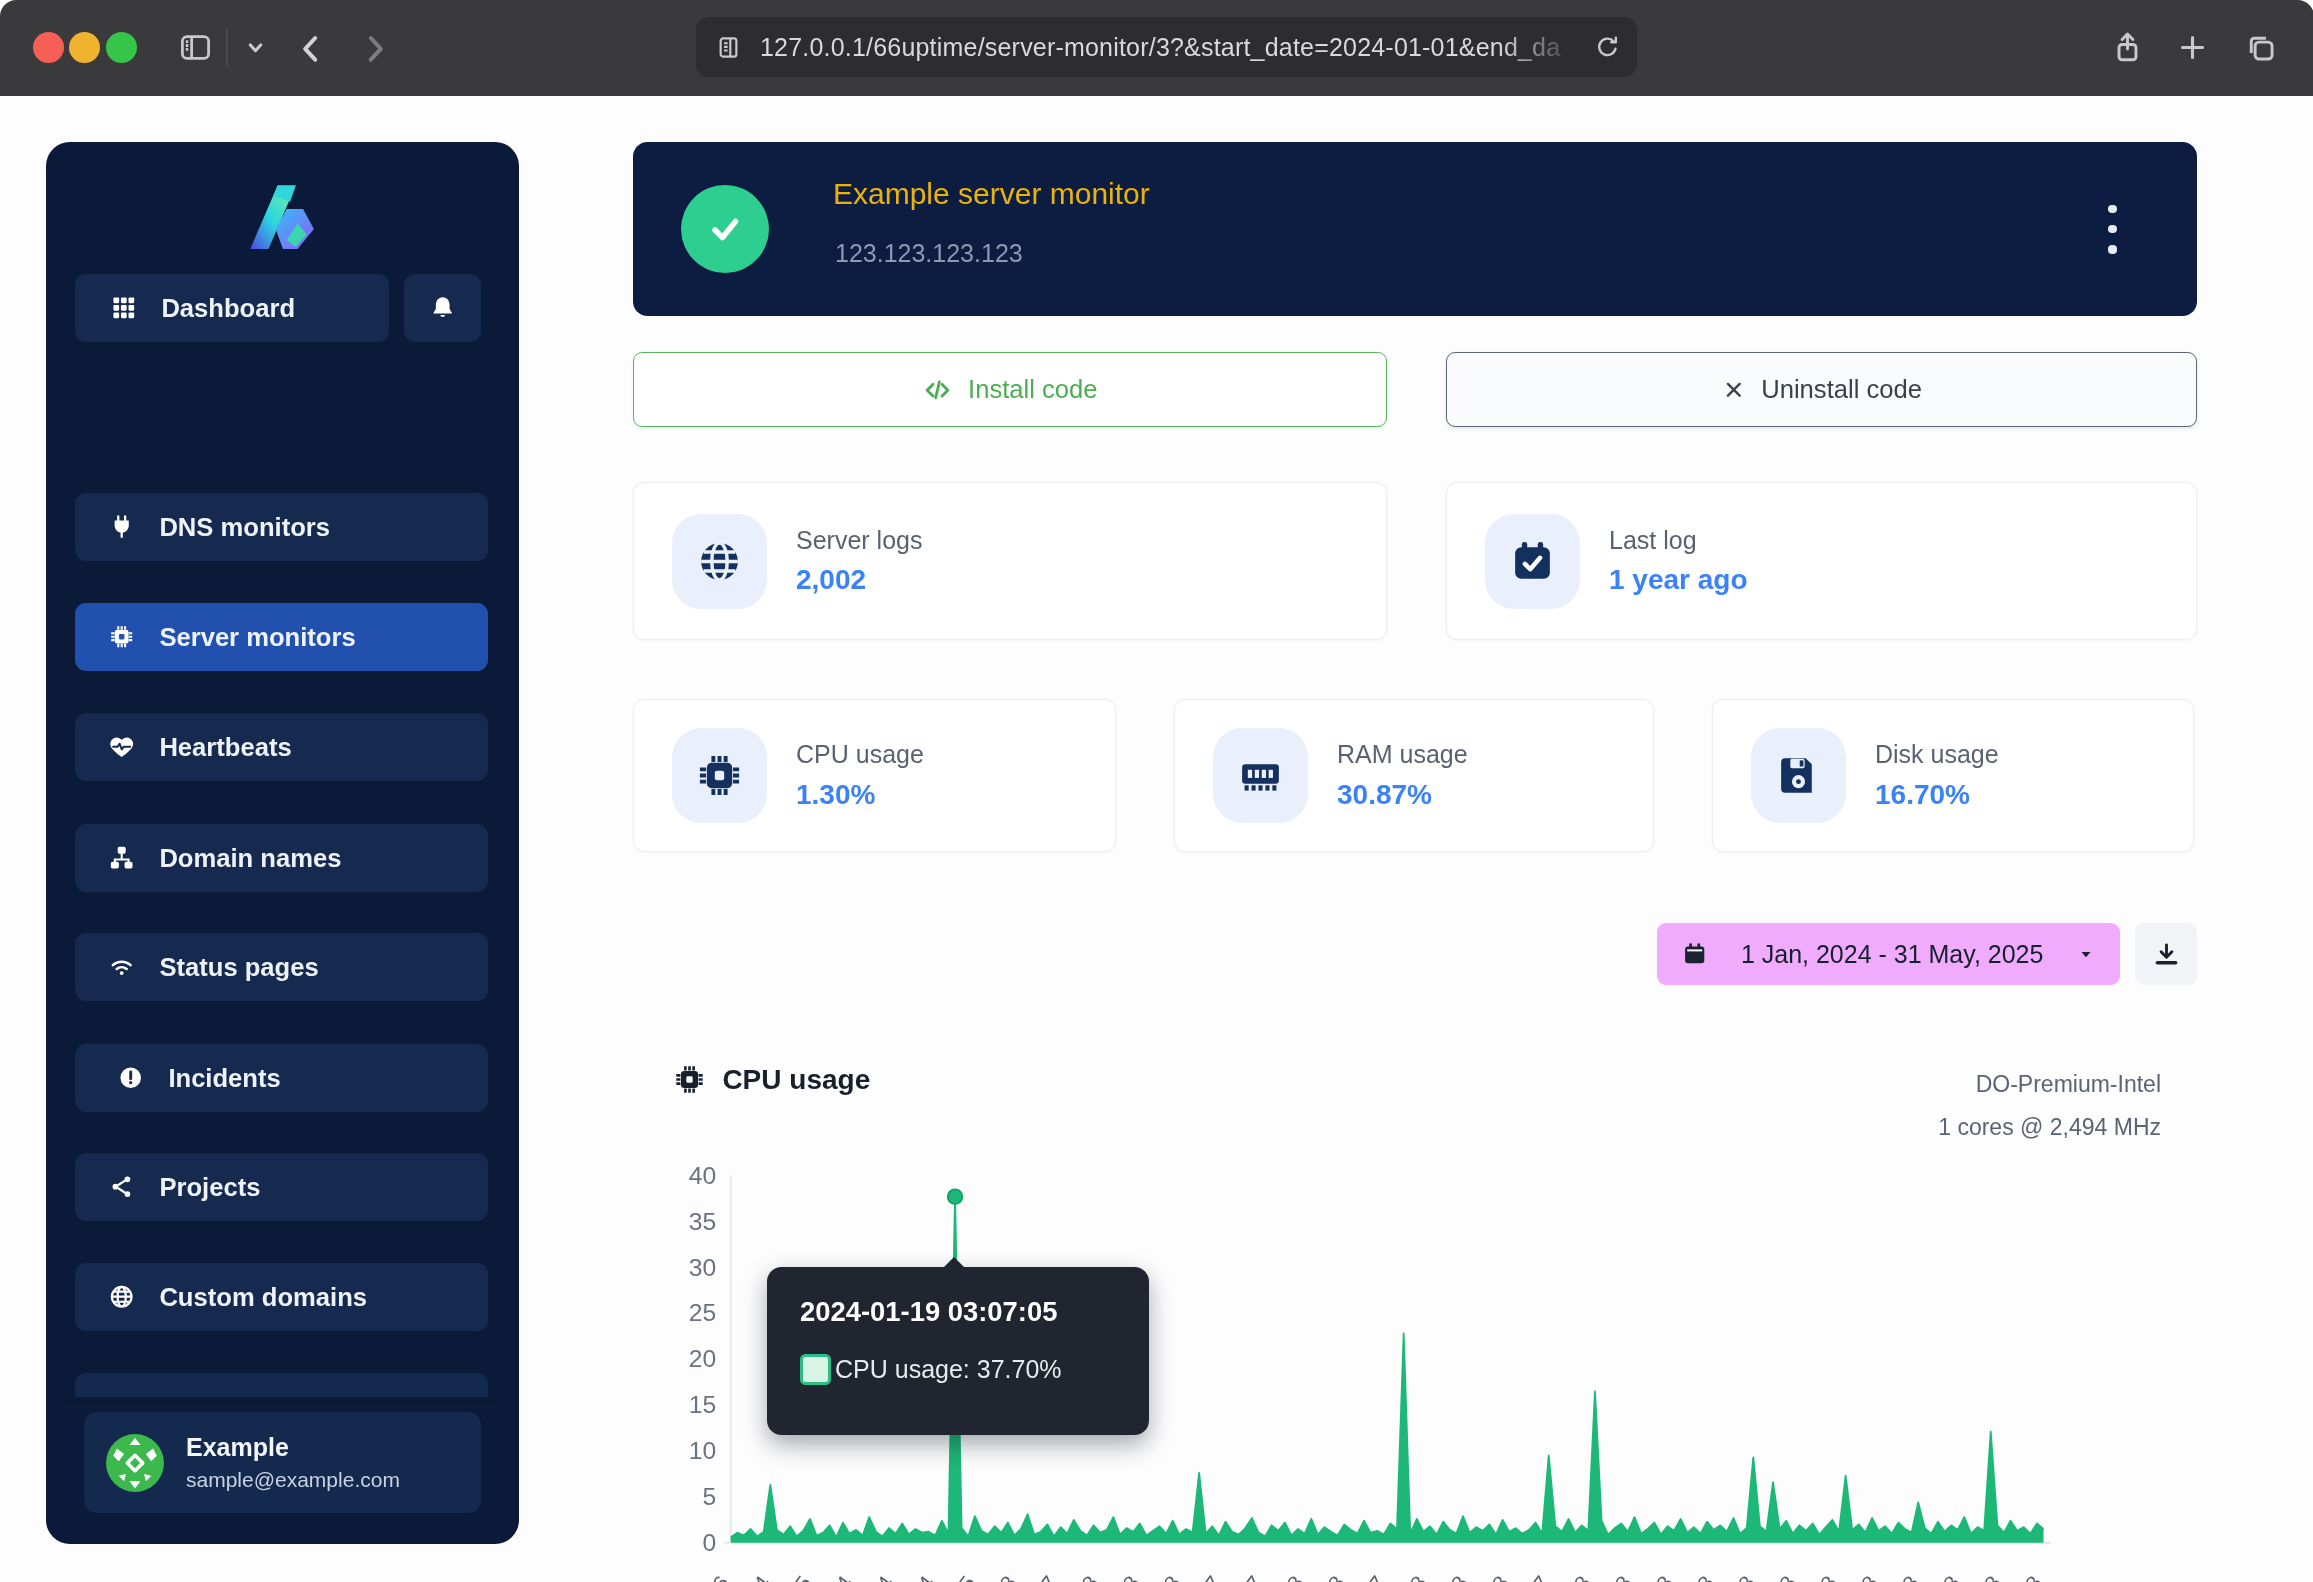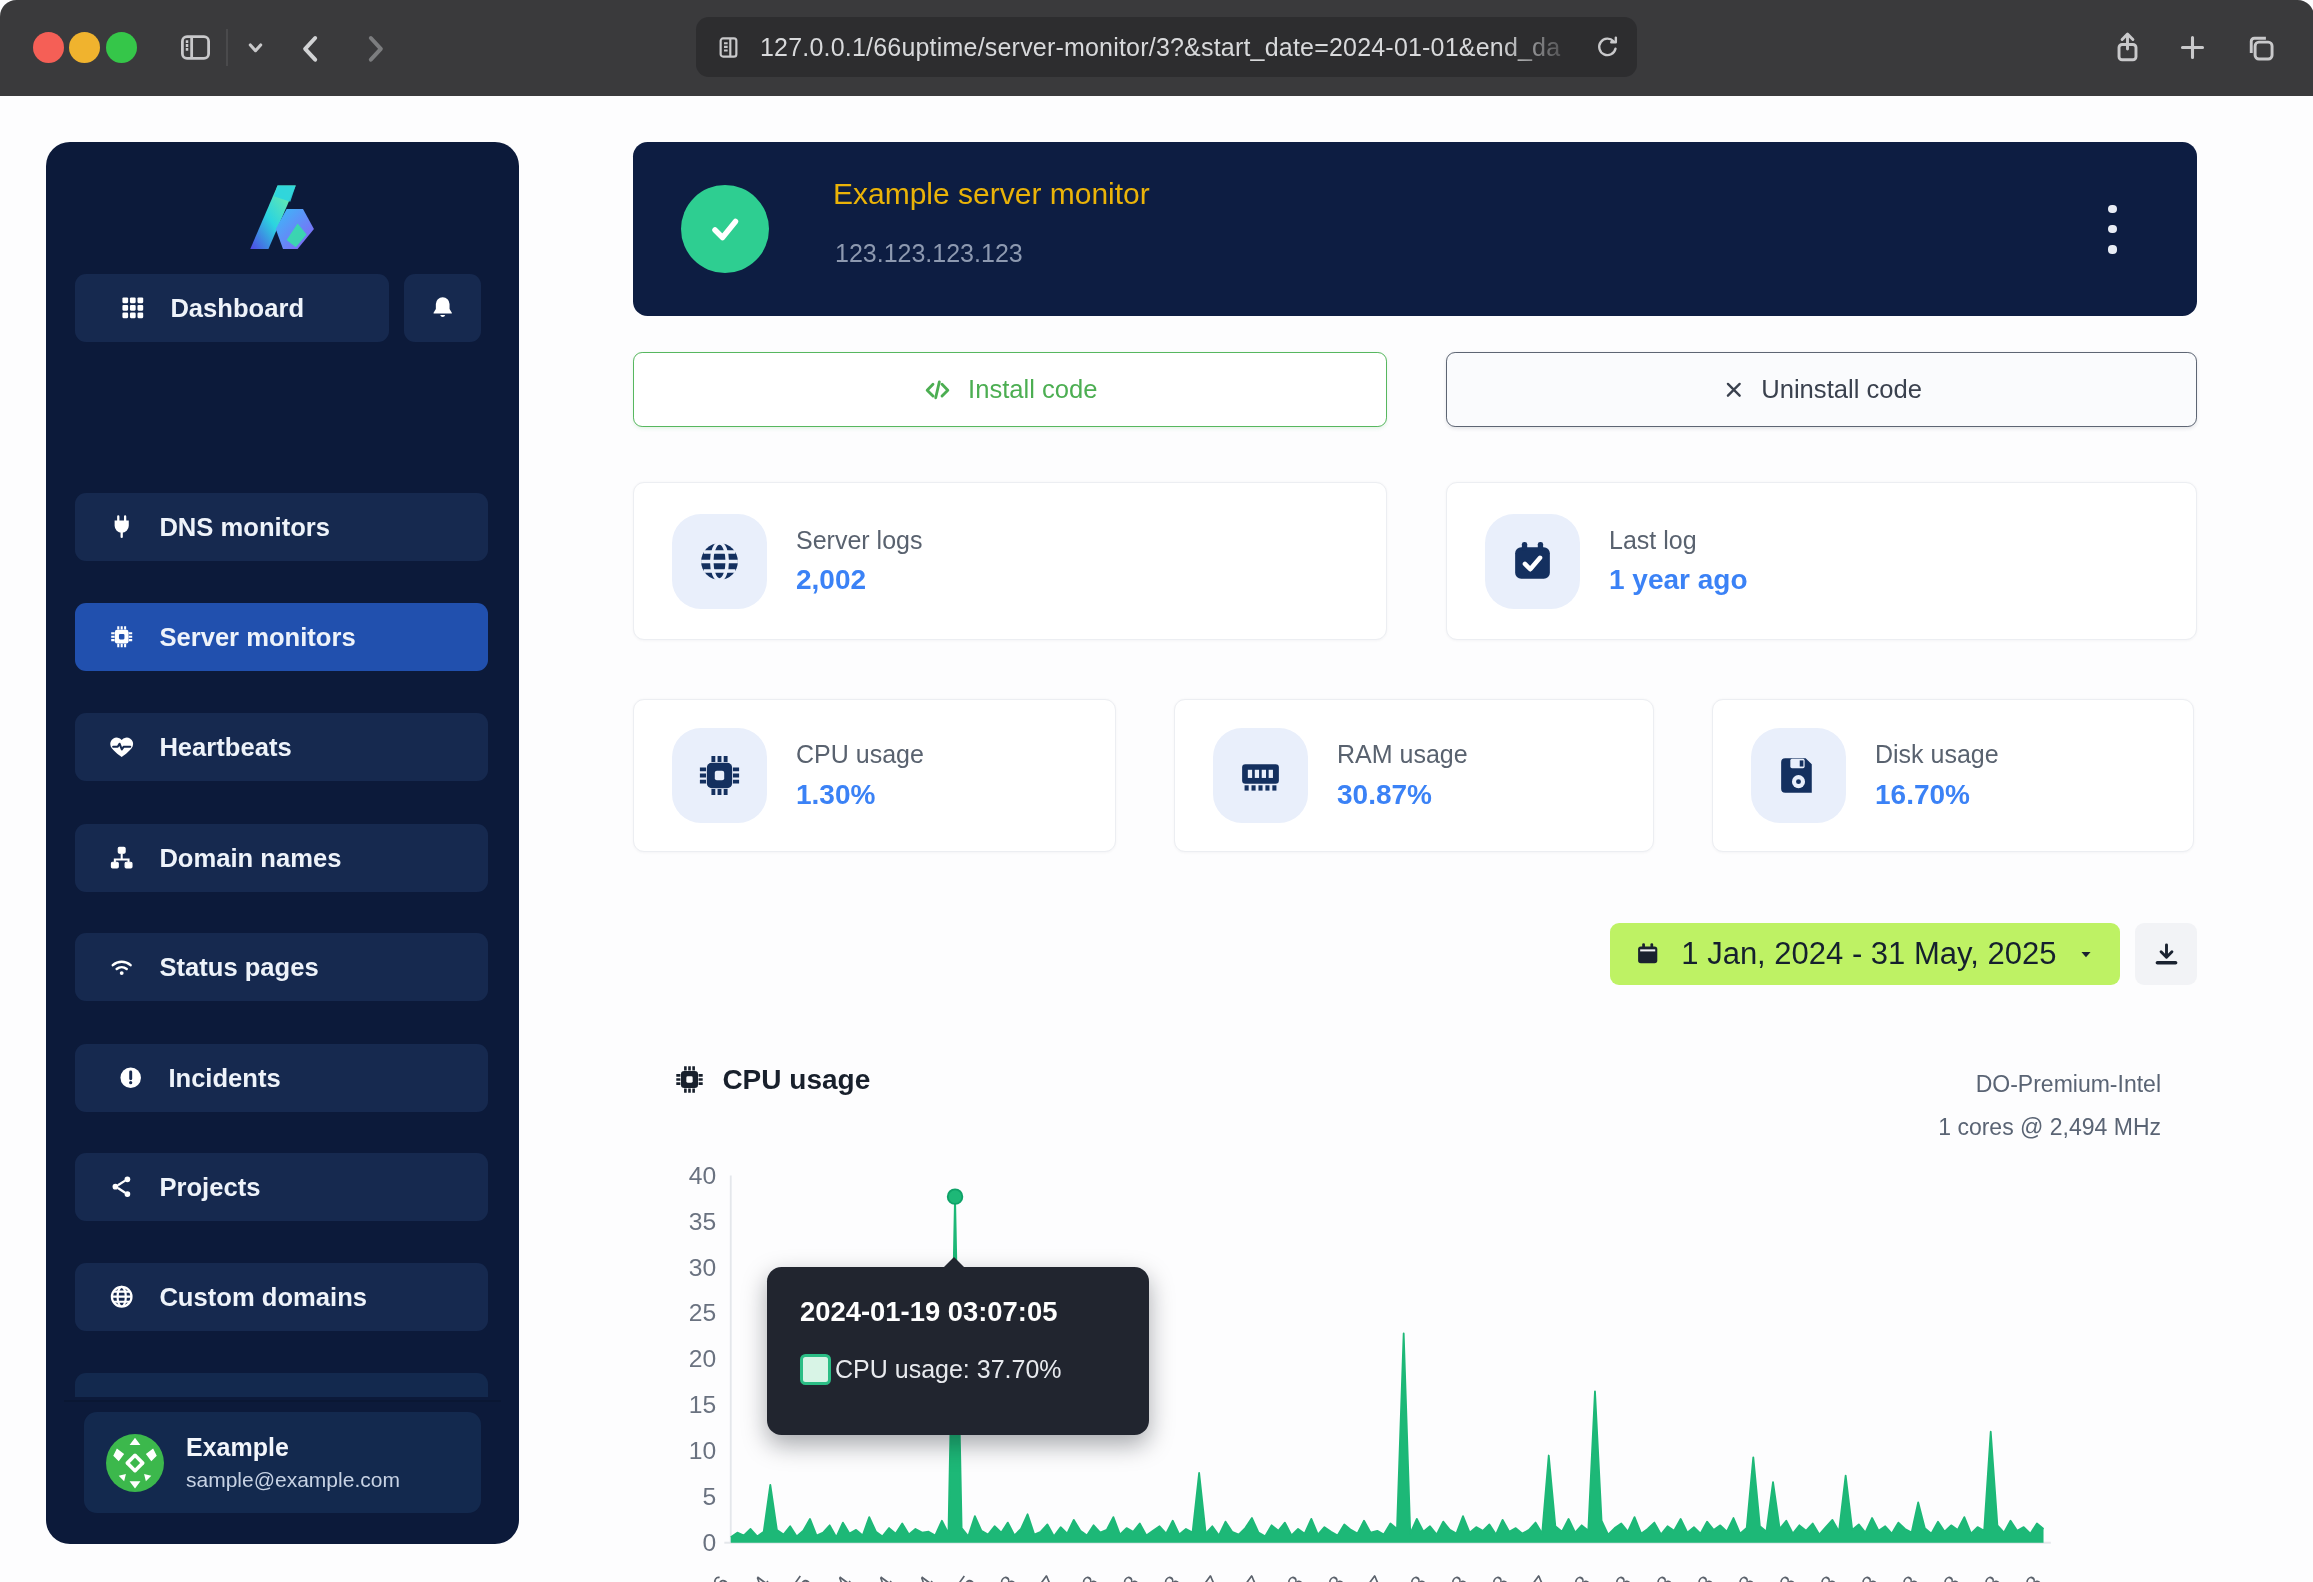--- a/index.html
+++ b/index.html
@@ -21,21 +21,21 @@
   .url-text{font-size:25px;letter-spacing:0.2px;white-space:nowrap;overflow:hidden;flex:1;position:relative;}
   .url-fade{position:absolute;right:57px;top:7.3px;width:82px;height:46px;
             background:linear-gradient(to right,rgba(45,45,47,0),#2d2d2f);}
 
   
   .page{position:absolute;top:96px;left:0;width:2314px;height:1487px;background:#fdfdfe;}
   .sidebar{position:absolute;left:46px;top:46px;width:473px;height:1402px;background:#0c1a3a;border-radius:24px;}
   .sb-logo{position:absolute;top:27.4px;left:50%;transform:translateX(-50%);}
   .sb-btn{position:absolute;border-radius:11px;background:#16294f;display:flex;align-items:center;
           color:#eef3fa;font-size:25.6px;font-weight:600;cursor:pointer;}
-  .sb-dash{left:29px;top:132px;width:314px;height:68px;padding-left:44px;gap:24px;}
+  .sb-dash{left:29px;top:132px;width:314px;height:68px;padding-left:35px;gap:24px;}
   .sb-bell{left:358px;top:132px;width:77px;height:68px;justify-content:center;}
   .sb-item{position:absolute;left:29px;width:413px;height:68px;border-radius:11px;background:#16294f;
            display:flex;align-items:center;padding-left:33px;gap:24px;color:#eef3fa;font-size:25.6px;font-weight:600;cursor:pointer;}
   .sb-item.active{background:#2150ae;}
   .sb-sliver{position:absolute;left:29px;top:1231px;width:413px;height:24px;border-radius:11px 11px 0 0;background:#13294e;}
   .sb-divider{position:absolute;left:18.3px;top:1258px;width:437px;height:1.8px;background:#0a1733;}
   .sb-user{position:absolute;left:38px;top:1270px;width:397px;height:101px;background:#13294e;border-radius:12.8px;
            display:flex;align-items:center;gap:22px;padding-left:22px;cursor:pointer;}
   .sb-user-name{font-size:25px;font-weight:700;color:#f3f6fb;}
   .sb-user-mail{font-size:21px;color:#c7d2e4;margin-top:5.5px;}
@@ -63,22 +63,22 @@
   .usage-row{top:603px;gap:58px;}
   .card{background:#fff;border:0.9px solid #eceef2;border-radius:11px;display:flex;align-items:center;
         padding-left:38px;gap:29px;box-shadow:0 0.9px 2.7px rgba(16,24,40,.04);}
   .card.s{height:158px;}
   .card.u{height:153px;}
   .bucket{width:95px;height:95px;border-radius:29px;background:#e9effb;display:flex;align-items:center;justify-content:center;}
   .card-label{font-size:25px;color:#59626f;}
   .card-value{font-size:28px;font-weight:700;color:#3b82f6;margin-top:9.1px;}
 
   .date-row{position:absolute;top:827px;right:0;display:flex;gap:14.6px;align-items:center;}
-  .date-chip{height:62px;padding:0 24px;background:#bef264;border-radius:9.1px;display:flex;align-items:center;
-             gap:20px;font-size:31px;font-weight:500;color:#15202e;cursor:pointer;}
+  .date-chip{height:62px;padding:0 24px;background:#f0abfc;border-radius:9.1px;display:flex;align-items:center;
+             gap:33px;font-size:25px;font-weight:500;color:#15202e;cursor:pointer;}
   .dl-btn{width:62px;height:62px;background:#f2f3f6;border-radius:9.1px;display:flex;align-items:center;justify-content:center;cursor:pointer;}
 
   .chart-head{position:absolute;top:967px;left:40px;width:1488px;display:flex;justify-content:space-between;align-items:flex-start;}
   .chart-title{display:flex;align-items:center;gap:16.4px;font-size:28px;font-weight:700;color:#18202c;}
   .chart-meta{text-align:right;font-size:23px;color:#5a6474;line-height:43px;}
 
   .chart-wrap{position:absolute;top:937px;left:0;width:1564px;height:550px;}
   .chart-wrap svg{position:absolute;top:0;left:0;pointer-events:none;}
   .tooltip{position:absolute;width:382px;height:168px;background:#21252f;border-radius:14.6px;
            padding:29px 33px;color:#fff;box-shadow:0 9.1px 24px rgba(10,14,22,.35);}

